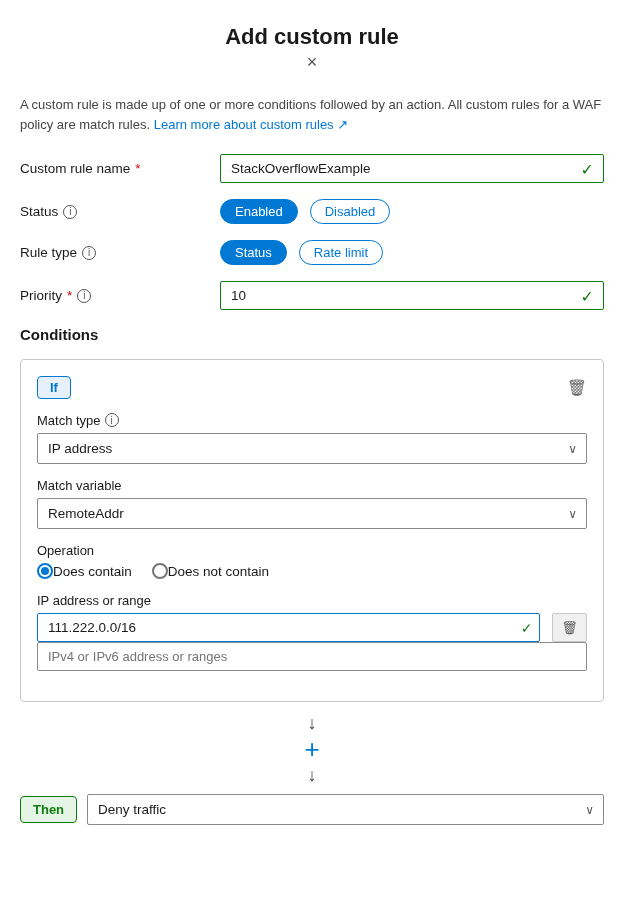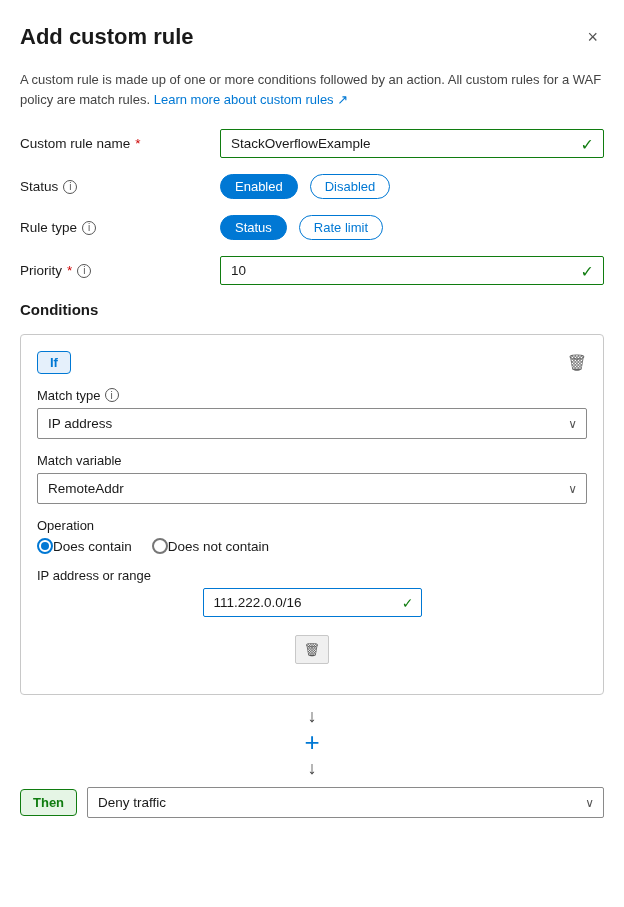--- a/index.html
+++ b/index.html
@@ -13,20 +13,21 @@
     }
     .panel {
       padding: 24px 20px 20px 20px;
       position: relative;
     }
     .panel-header {
       display: flex;
       justify-content: space-between;
       align-items: center;
       margin-bottom: 20px;
+      flex-direction: column;
     }
     .panel-title {
       font-size: 22px;
       font-weight: 600;
       color: #1a1a1a;
     }
     .close-btn {
       background: none;
       border: none;
       font-size: 18px;
@@ -218,23 +219,22 @@
       height: 8px;
       border-radius: 50%;
       background: #0078d4;
     }
     .radio-circle.unchecked {
       border-color: #767676;
     }
     .ip-input-row {
       display: flex;
       align-items: center;
-      gap: 18px;
+      gap: 12px;
       margin-bottom: 0;
-      flex-direction: column;
     }
     .ip-input-wrapper {
       position: relative;
       flex: 1;
     }
     .ip-input-wrapper input {
       width: 100%;
       border: 1.5px solid #0078d4;
       border-radius: 2px;
       padding: 6px 30px 6px 10px;
@@ -463,20 +463,21 @@
         </div>
         <div class="ip-input-row">
           <div class="ip-input-wrapper">
             <input type="text" value="111.222.0.0/16" style="">
             <span class="check-icon">✓</span>
           </div>
           <button class="ip-delete-btn">
             <span>🗑</span>
           </button>
         </div>
+        <input class="ip-placeholder-input" type="text" placeholder="IPv4 or IPv6 address or ranges" style="">
       </div>
     </div>
 
     <div class="flow-arrows">
       <span class="arrow-down">↓</span>
       <button class="add-btn">+</button>
       <span class="arrow-down">↓</span>
     </div>
 
     <div class="then-row">

